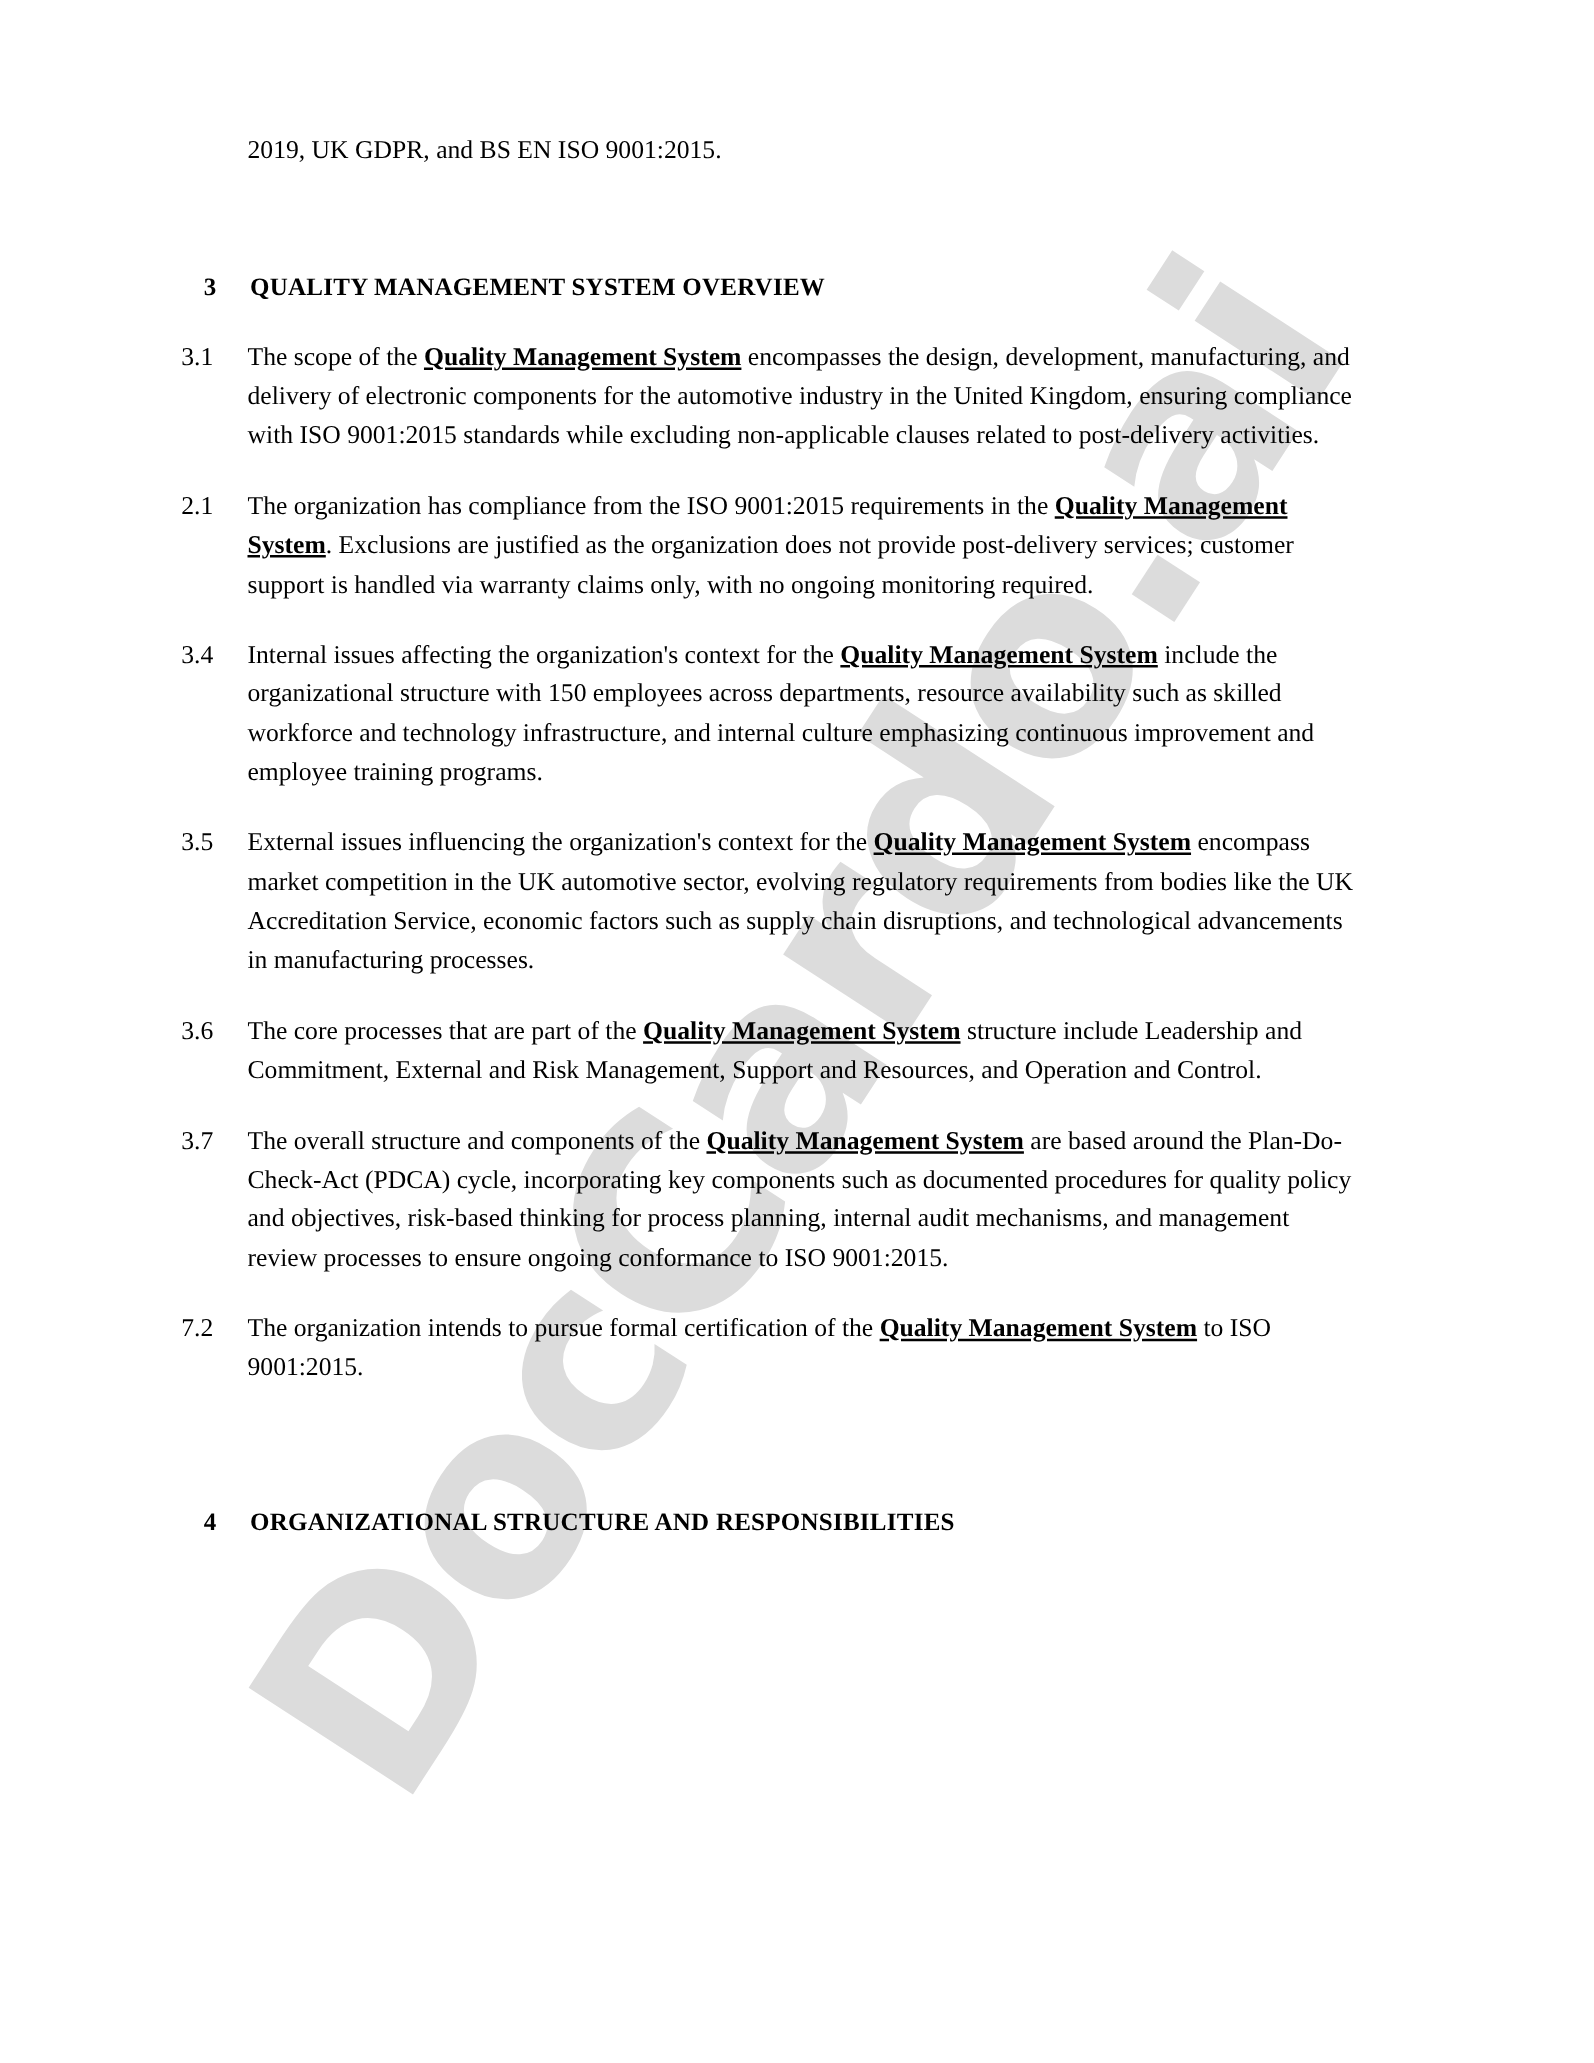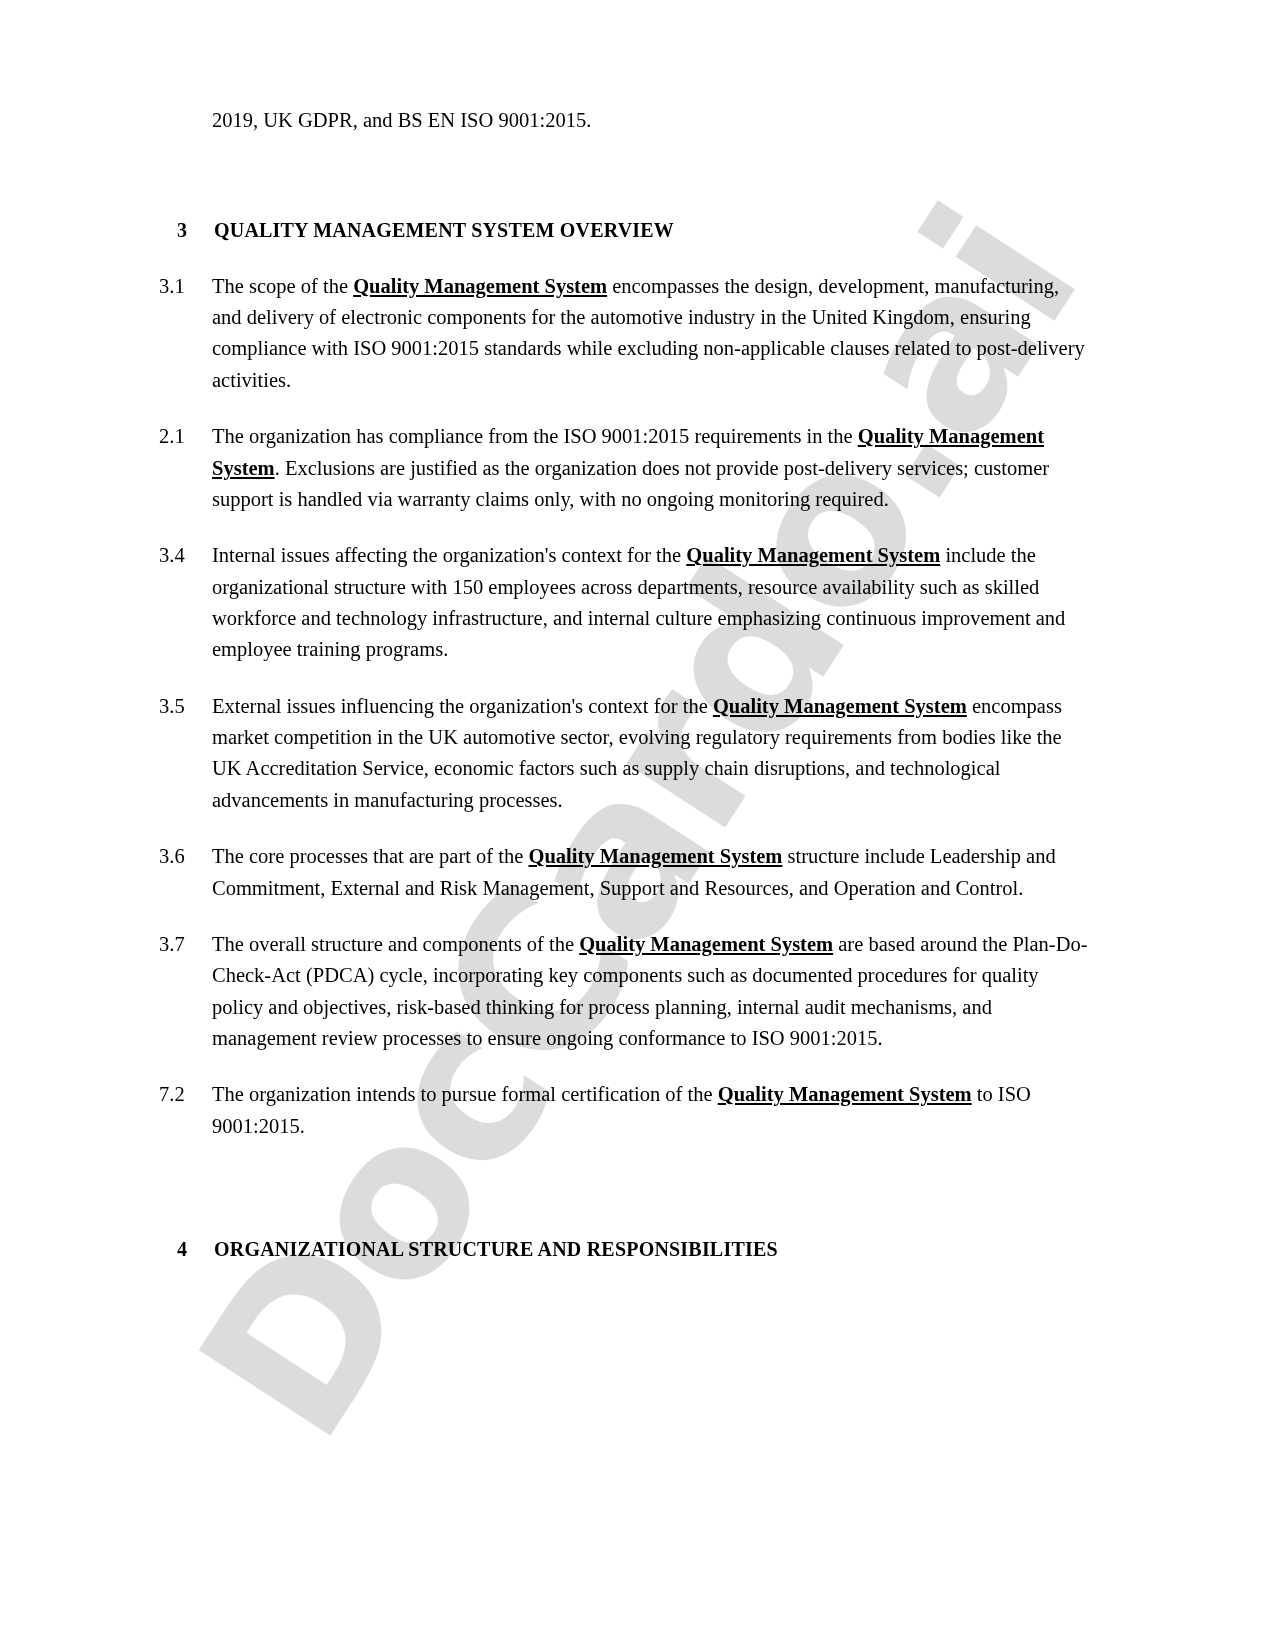--- a/index.html
+++ b/index.html
@@ -44,21 +44,20 @@
     color: #dcdcdc;
     white-space: nowrap;
     user-select: none;
   }
 
   
   .content {
     position: relative;
     z-index: 2;
     padding: 105px 185px 0 145px;
-    margin-left: 14px;
   }
 
   .lead-line {
     font-size: 20.5px;
     line-height: 1.55;
     margin: 0 0 0 53px;
     padding: 0;
   }
 
   .heading {

